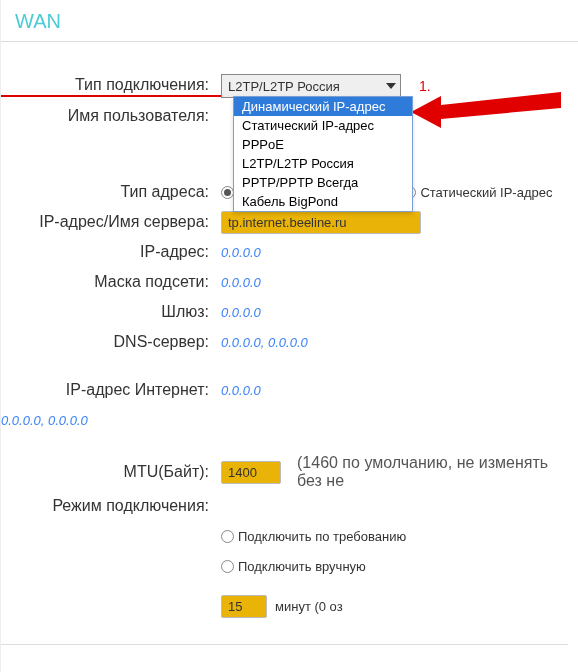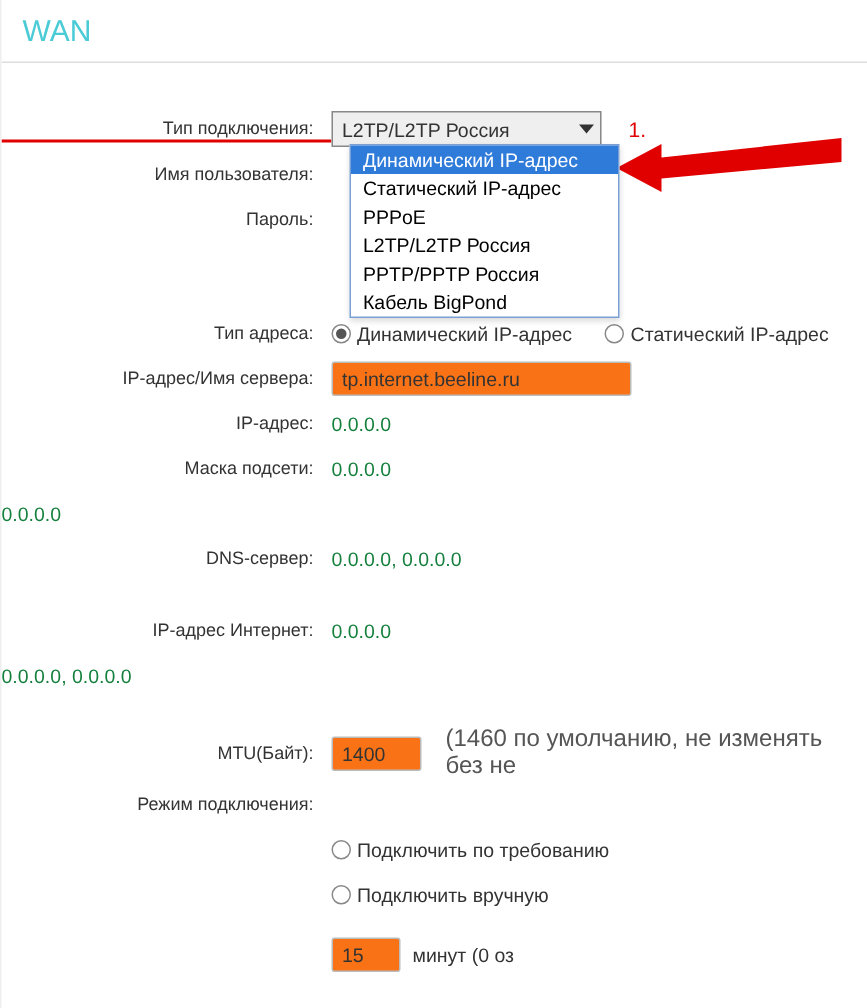--- a/index.html
+++ b/index.html
@@ -35,33 +35,33 @@
     display: flex;
     align-items: center;
     min-height: 28px;
     margin-bottom: 2px;
   }
   .label {
     width: 220px;
     text-align: right;
     padding-right: 12px;
     color: #333;
-    font-size: 12px;
+    font-size: 16px;
   }
   .label.strong { border-bottom: 2px solid #e00000; padding-bottom: 1px; display: inline-block; }
   .label-wrap { width: 220px; text-align: right; padding-right: 12px; }
   .field { flex: 1; display: flex; align-items: center; gap: 8px; }
-  .value-text { color: #15803d; }
+  .value-text { color: #3b82f6; font-style: italic; }
   select, input[type="text"] {
     font-family: inherit;
     font-size: 13px;
     padding: 3px 6px;
     border: 1px solid #bbb;
     border-radius: 2px;
-    background: #f97316;
+    background: #eab308;
     color: #333;
   }
   .sel-box {
     width: 180px; height: 24px; border: 1px solid #888; background: #efefef;
     display: flex; align-items: center; padding: 0 6px; font-size: 13px;
     position: relative;
   }
   .sel-box .caret {
     position: absolute; right: 4px; top: 50%; transform: translateY(-50%);
     width: 0; height: 0; border-left: 5px solid transparent; border-right: 5px solid transparent;
@@ -134,24 +134,20 @@
         </div>
         <span class="marker1">1.</span>
       </div>
     </div>
 
     <div class="row">
       <div class="label">Имя пользователя:</div>
       <div class="field"></div>
     </div>
 
-    <div class="row">
-      <div class="label">Пароль:</div>
-      <div class="field"></div>
-    </div>
 
     <div class="spacer-md"></div>
     <div class="spacer-md"></div>
     <div class="spacer-sm"></div>
 
     <div class="row">
       <div class="label">Тип адреса:</div>
       <div class="field">
         <span class="radio-wrap">
           <span class="radio-dot checked"></span>
@@ -179,20 +175,21 @@
     </div>
 
     <div class="row">
       <div class="label">Маска подсети:</div>
       <div class="field">
           <span class="value-text">0.0.0.0</span>
         </div>
     </div>
 
     <div class="row">
+      <div class="label">Шлюз:</div>
       <div class="field">
           <span class="value-text">0.0.0.0</span>
         </div>
     </div>
 
     <div class="row">
       <div class="label">DNS-сервер:</div>
       <div class="field">
           <span class="value-text">0.0.0.0,   0.0.0.0</span>
         </div>
@@ -257,21 +254,21 @@
 
     <div class="hr2"></div>
 
   </div>
 
   <div class="dropdown" id="dropdown">
       <div class="opt selected">Динамический IP-адрес</div>
       <div class="opt">Статический IP-адрес</div>
       <div class="opt">PPPoE</div>
       <div class="opt">L2TP/L2TP Россия</div>
-      <div class="opt">PPTP/PPTP Россия</div>
+      <div class="opt">PPTP/PPTP Всегда</div>
       <div class="opt">Кабель BigPond</div>
     </div>
 
   <svg class="arrow-svg" width="160" height="60">
     <defs></defs>
     <polygon points="0,20 30,4 30,13 150,0 150,16 30,27 30,36" fill="#e00000"></polygon>
   </svg>
 </div>
 
 </body></html>

